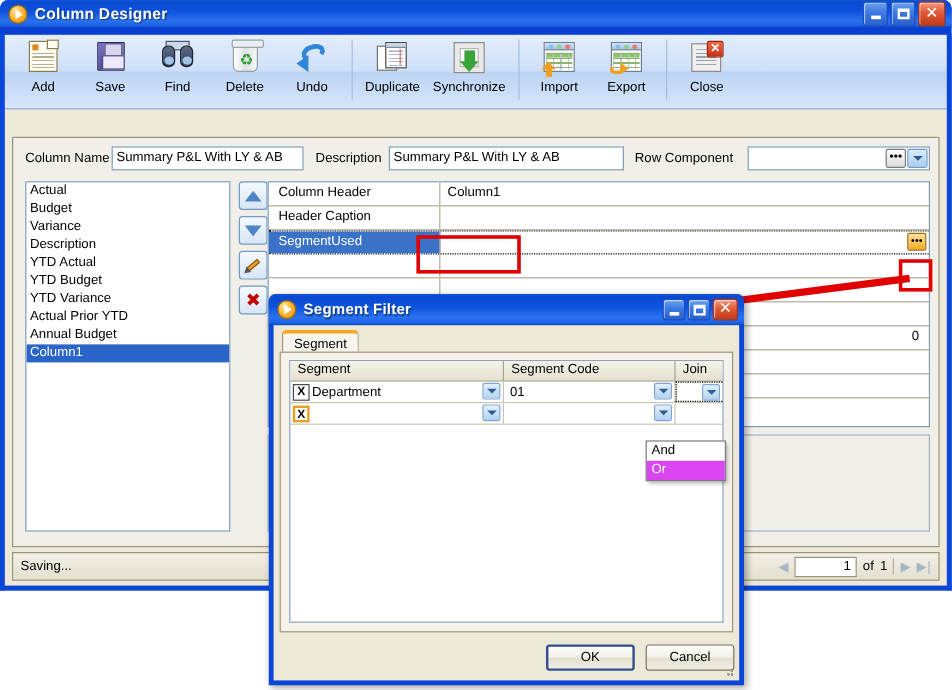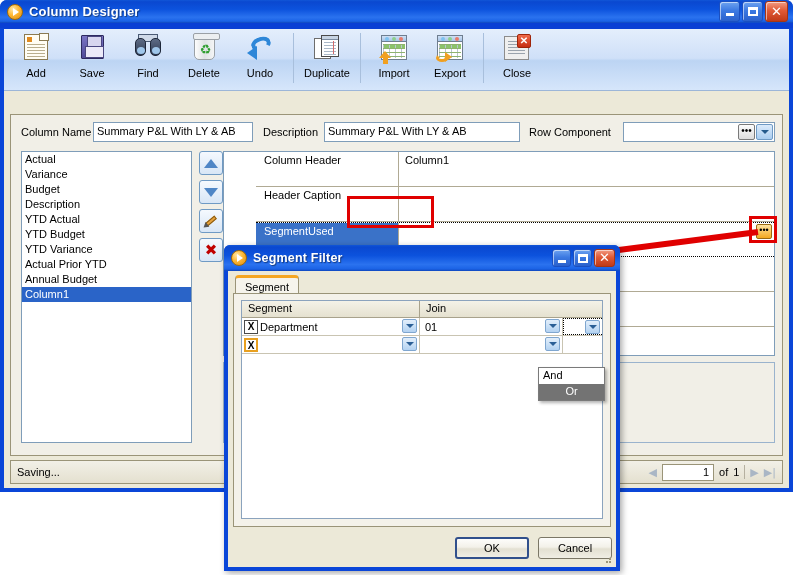--- a/index.html
+++ b/index.html
@@ -212,21 +212,21 @@
   }
   .tri-up { border-left:7px solid transparent;border-right:7px solid transparent;border-bottom:9px solid #4f86c6; }
   .tri-dn { border-left:7px solid transparent;border-right:7px solid transparent;border-top:9px solid #4f86c6; }
   .pencil { width:16px;height:16px;position:relative;transform:rotate(0deg);}
   .pencil .body{position:absolute;left:2px;top:6px;width:12px;height:4px;background:#e8a33d;border:1px solid #8a5c12;transform:rotate(-40deg);}
   .pencil .tip{position:absolute;left:0px;top:10px;border-top:3px solid transparent;border-bottom:3px solid transparent;border-right:5px solid #555;transform:rotate(-40deg);}
   .xmark { color:#c00000; font-size:15px; font-weight:bold; line-height:15px; font-family:"DejaVu Sans", sans-serif; }
 
   
   .propgrid { position: absolute; background: #fff; border: 1px solid #7f9db9; overflow: hidden; }
-  .pg-row { display: flex; height: 35px; border-bottom: 1px solid #b0aa94; margin-left: 32px; }
+  .pg-row { display: flex; height: 20px; border-bottom: 1px solid #b0aa94; }
   .pg-name { width: 143px; border-right: 1px solid #b0aa94; padding: 2px 0 0 8px; font-size: 11px; color: #000; }
   .pg-val { flex: 1; padding: 2px 0 0 6px; font-size: 11px; color: #000; position: relative; }
   .pg-val.right { text-align: right; padding-right: 8px; }
   .pg-row.sel .pg-name { background: #3a72c8; color: #fff; }
   .pg-row.sel { border-bottom: 1px dotted #000; border-top: 1px dotted #000; }
   .pg-row.sel .pg-val { border: none; }
   .pg-ellipsis {
     position: absolute; right: 2px; top: 1px;
     width: 16px; height: 15px; border: 1px solid #9a6a10; border-radius: 2px;
     background: linear-gradient(to bottom,#ffe3a0,#f3a81e);
@@ -295,21 +295,21 @@
     border: 1px solid #7fa6cf; border-radius: 2px;
     display:flex;align-items:center;justify-content:center;
   }
   .sg-dd .cv { border-left:4px solid transparent;border-right:4px solid transparent;border-top:4px solid #2b5f96; }
 
   .dd-popup {
     position: absolute; background: #fff; border: 1px solid #7a7a7a;
     box-shadow: 2px 2px 3px rgba(0,0,0,0.3); z-index: 50;
   }
   .dd-opt { height: 16px; padding: 0 4px; font-size: 11px; line-height: 15px; color: #000; }
-  .dd-opt.sel { background: #737373; color: #fff; text-align: center; }
+  .dd-opt.sel { background: #d946ef; color: #fff; }
 
   .dlg-btn {
     position: absolute; width: 74px; height: 22px;
     background: linear-gradient(to bottom,#fdfdfb 0%,#f3f1e9 45%,#e3e0d2 55%,#f0eee4 100%);
     border: 1px solid #7b7766; border-radius: 3px;
     font-size: 11px; color: #000; text-align: center; line-height: 20px;
   }
   .dlg-btn.default { border: 2px solid #31508c; line-height: 18px; }
   .grip { position: absolute; right: 4px; bottom: 3px; width: 10px; height: 10px;
     background:
@@ -391,20 +391,29 @@
             <div class="b"></div>
             <div class="f">
               <div class="hd"></div>
               <div class="ln"></div>
               <div class="vr"></div>
             </div>
           </div>
         </div>
       <div class="lb">Duplicate</div>
     </div>
+    <div class="tb-item" style="width:72px">
+      <div class="ic">
+          <div class="ic-sync">
+            <div class="ar"></div>
+            <div class="ar2"></div>
+          </div>
+        </div>
+      <div class="lb">Synchronize</div>
+    </div>
     <div class="tb-sep"></div>
     <div class="tb-item">
       <div class="ic">
         <div class="ic-grid">
             <div class="hd">
               <i style="left:3px;background:#7fc2f0"></i>
               <i style="left:10px;background:#8ed08e"></i>
               <i style="left:17px;background:#e87a6a"></i>
             </div>
             <div class="gband"></div>
@@ -462,22 +471,22 @@
       <div class="combo-wrap" style="left:612px; top:7px; width:152px; height:20px;">
         <div class="sp"></div>
         <div class="ellipsis-btn">•••</div>
         <div class="dd-btn">
             <div class="cv"></div>
           </div>
       </div>
 
       <div class="list-box" style="left:10px; top:36px; width:171px; height:292px;" id="column-list">
           <div class="list-item">Actual</div>
+          <div class="list-item">Budget</div>
           <div class="list-item">Variance</div>
-          <div class="list-item">Budget</div>
           <div class="list-item">Description</div>
           <div class="list-item">YTD Actual</div>
           <div class="list-item">YTD Budget</div>
           <div class="list-item">YTD Variance</div>
           <div class="list-item">Actual Prior YTD</div>
           <div class="list-item">Annual Budget</div>
           <div class="list-item sel">Column1</div>
         </div>
 
       <div class="side-btn" style="left:188px; top:36px;">
@@ -585,20 +594,21 @@
 
   <div class="dlg-client">
     <div class="dlg-tabstrip">
       <div class="tab-active">Segment</div>
     </div>
 
     <div class="dlg-tabpage">
       <div class="seg-grid">
         <div class="sg-header">
           <div class="sg-h" style="width:178px">Segment</div>
+          <div class="sg-h" style="width:143px">Segment Code</div>
           <div class="sg-h" style="flex:1;border-right:none">Join</div>
         </div>
 
         <div class="sg-row">
           <div class="sg-c" style="width:178px">
             <div class="x-btn">X</div>
             <span class="sg-text">Department</span>
             <div class="sg-dd">
                 <div class="cv"></div>
               </div>

